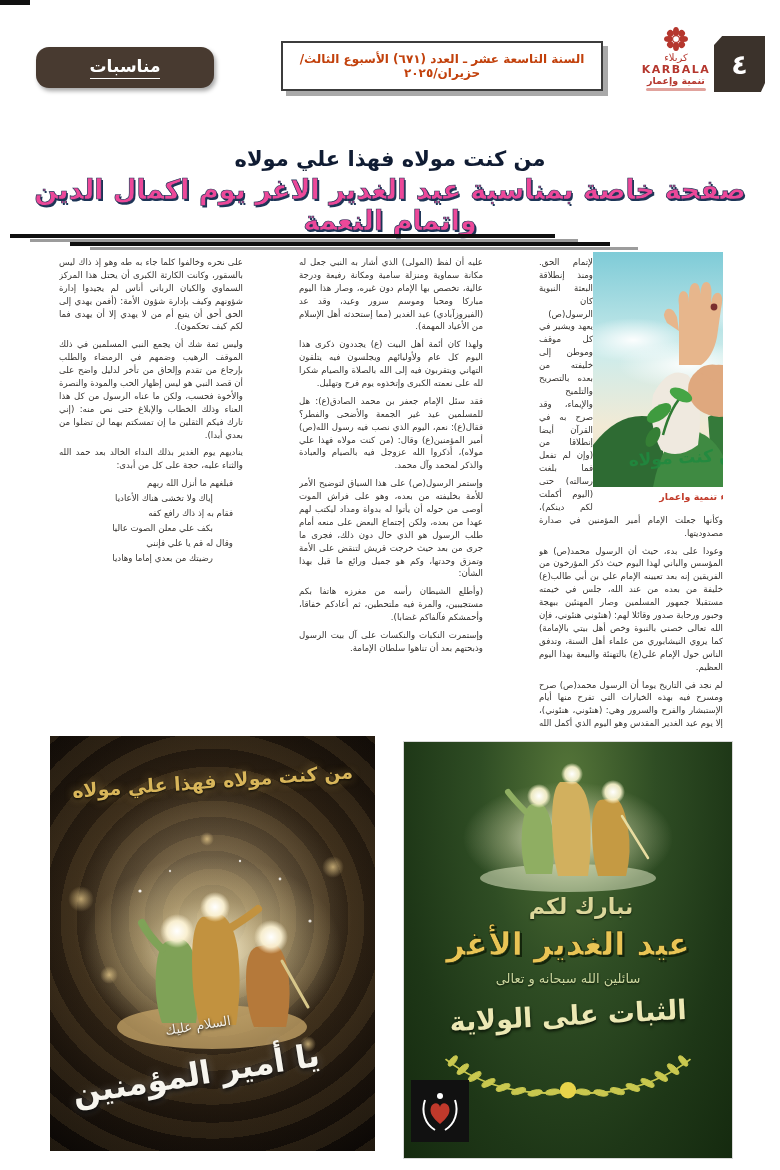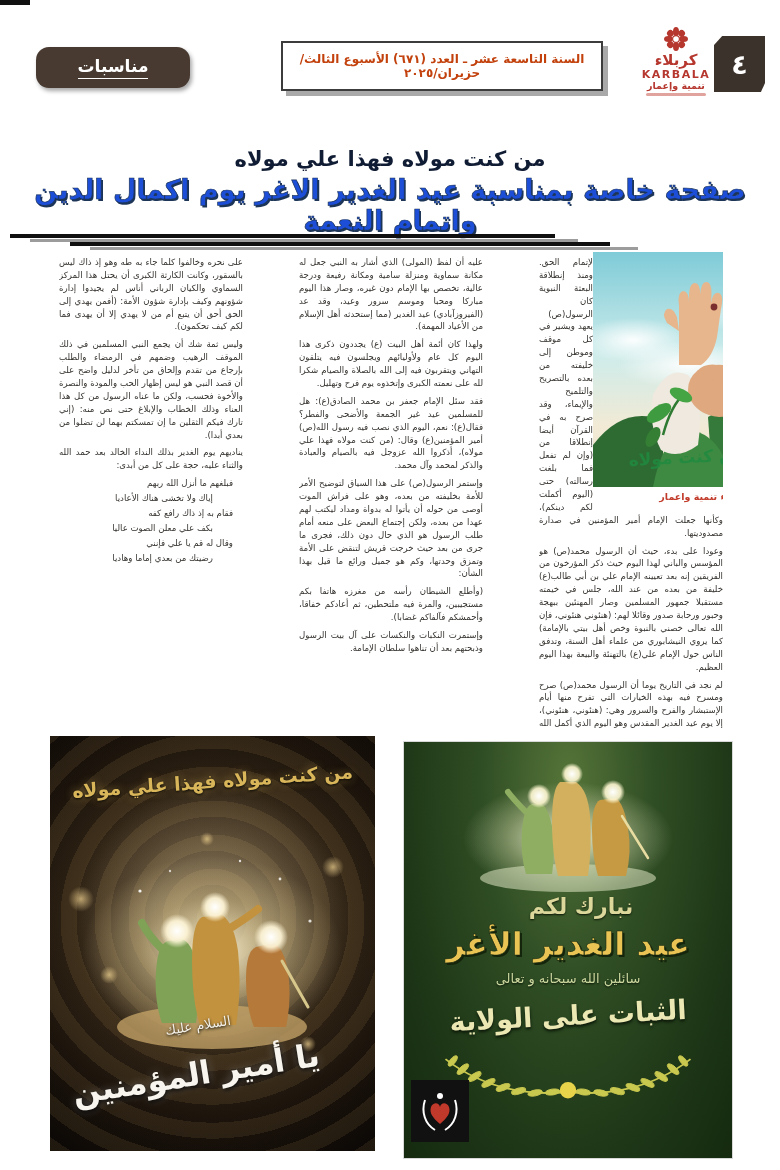--- a/index.html
+++ b/index.html
@@ -3,47 +3,47 @@
 <meta charset="utf-8">
 <style>
   html,body{margin:0;padding:0;}
   body{
     width:780px;height:1170px;position:relative;background:#ffffff;
     font-family:"DejaVu Sans", sans-serif;overflow:hidden;
   }
   
   .scan-mark{position:absolute;left:0;top:0;width:30px;height:5px;background:#111;}
   .section-tab{
-    position:absolute;left:36px;top:47px;width:154px;height:41px;
+    position:absolute;left:36px;top:47px;width:178px;height:41px;
     background:#483a30;border-radius:13px;color:#fff;display:flex;align-items:center;justify-content:center;
     font-size:17px;font-weight:bold;box-shadow:2px 3px 4px rgba(0,0,0,.35);
   }
   .section-tab span{border-bottom:1.5px solid #fff;padding-bottom:2px;}
   .issue-box{
     position:absolute;left:281px;top:41px;width:322px;height:50px;
     border:2px solid #3c3c3c;background:#fff;box-shadow:5px 5px 0 #a9a9a9;
     display:flex;align-items:center;justify-content:center;
     direction:rtl;font-size:12px;font-weight:bold;color:#c2410c;text-align:center;padding:0 4px;box-sizing:border-box;
   }
   .brand{position:absolute;left:638px;top:26px;width:76px;text-align:center;color:#b5372e;line-height:1.05;}
   .brand .rosette{display:block;margin:0 auto 1px;}
-  .brand .ar-name{font-size:15px;font-weight:bold;}
+  .brand .ar-name{font-size:10px;font-weight:normal;}
   .brand .latin{font-size:11px;font-weight:bold;letter-spacing:1.5px;}
   .brand .tagline{font-size:9.5px;font-weight:bold;margin-top:1px;}
   .brand .tinyline{height:3px;width:60px;margin:2px auto 0;background:#c9574d;opacity:.55;border-radius:2px;}
   .page-num{
     position:absolute;left:714px;top:36px;width:51px;height:56px;background:#3b322b;color:#fff;
     display:flex;align-items:center;justify-content:center;font-size:27px;font-weight:bold;
     clip-path:polygon(16% 0,100% 0,100% 84%,92% 100%,0 100%,0 16%);
   }
   
   .kicker{position:absolute;top:147px;left:0;width:100%;text-align:center;
     font-size:21px;font-weight:bold;color:#101c33;direction:rtl;}
   .main-title{position:absolute;top:174px;left:0;width:100%;text-align:center;direction:rtl;
-    font-size:27px;font-weight:800;color:#1d4ed8;
+    font-size:27px;font-weight:800;color:#ec4899;
     -webkit-text-stroke:0.7px #1d3557;text-shadow:1.6px 1.8px 0 #1d3557;}
   
   .rule{position:absolute;height:4px;background:#101010;}
   .rule.gray{background:#9c9c9c;height:3px;}
   
   .article{
     position:absolute;left:57px;top:252px;width:666px;height:476px;
     direction:rtl;display:flex;gap:56px;
   }
   .col{width:184px;height:100%;overflow:hidden;font-size:8.6px;line-height:1.5;

